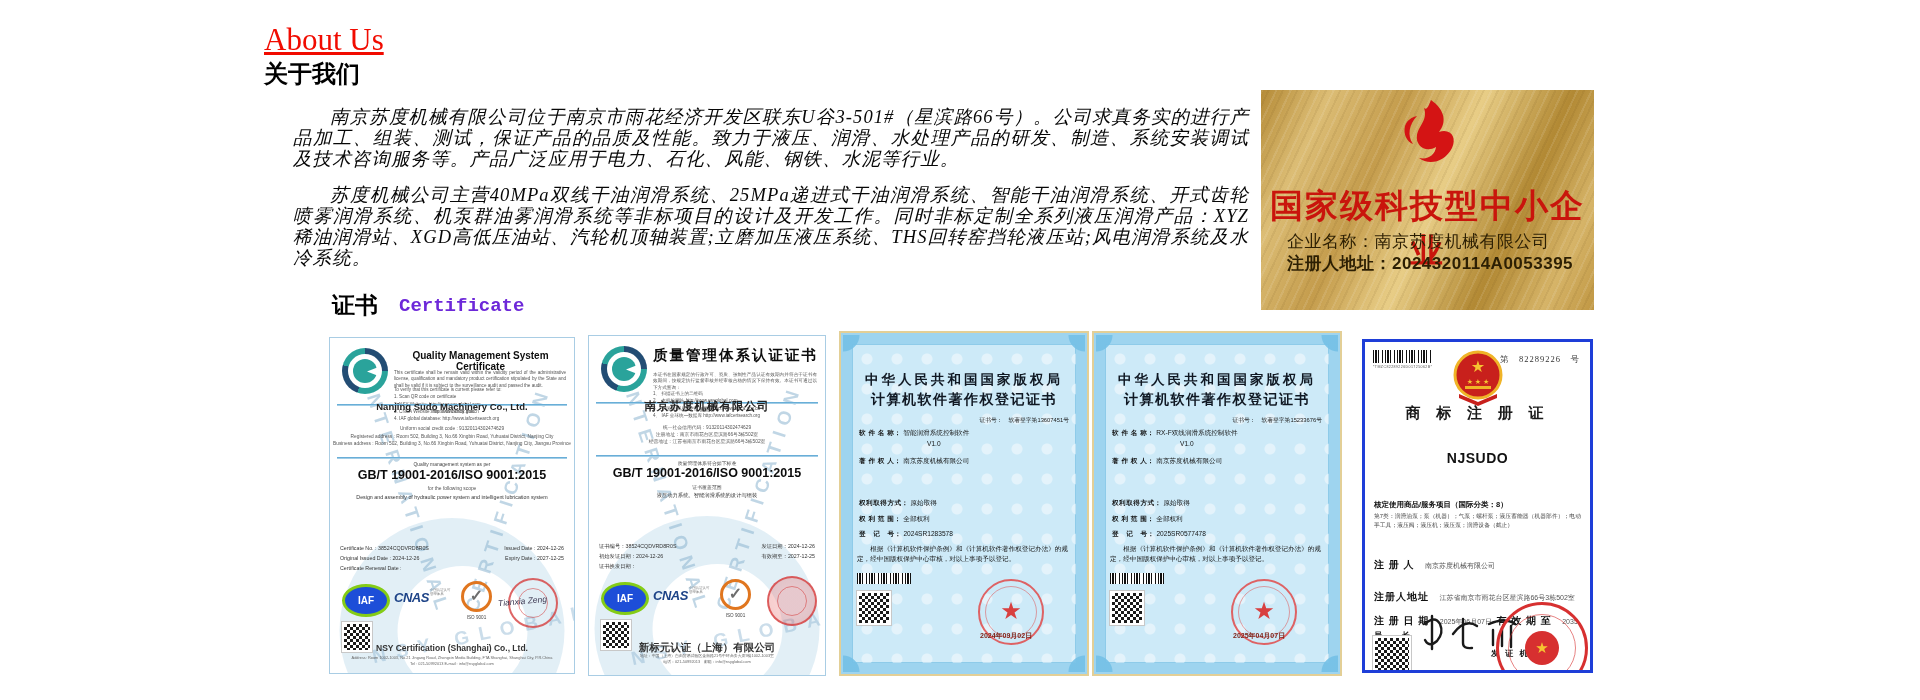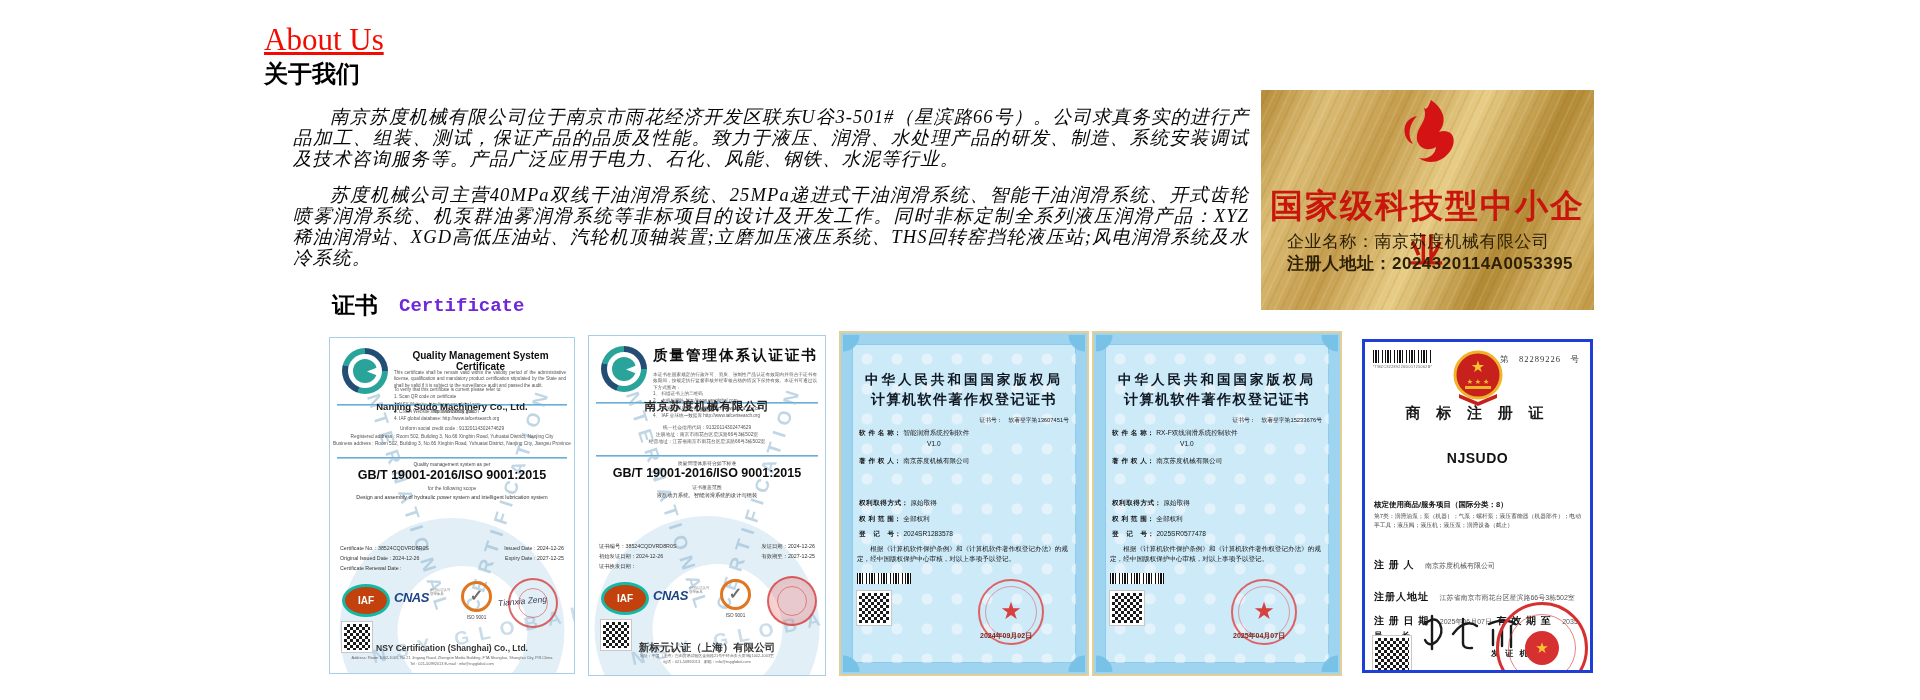--- a/index.html
+++ b/index.html
@@ -66,22 +66,22 @@
   .qms .company{top:63px;font-weight:700;color:#222;}
   #cert-qms-en .company{font-size:9.5px;} #cert-qms-zh .company{font-size:11.5px;letter-spacing:1px;}
   .qms .code{top:88px;font-size:4.8px;color:#555;}
   .qms .addr{top:95px;font-size:4.8px;line-height:1.55;color:#555;}
   .qms .asper{top:124px;font-size:4.9px;color:#444;}
   .qms .standard{top:130px;font-size:12.5px;font-weight:700;color:#0c0c0c;}
   .qms .scopei{top:148px;font-size:4.9px;color:#555;}
   .qms .scope{top:156px;font-size:5.3px;color:#333;}
   .qms .dl{position:absolute;left:10px;top:205px;font-size:5.3px;line-height:1.9;color:#333;}
   .qms .dr{position:absolute;right:10px;top:205px;font-size:5.3px;line-height:1.9;color:#333;text-align:right;}
-  .iaf{position:absolute;left:12px;top:246px;width:42px;height:27px;border-radius:50%;background:#c2410c;
-       border:3px solid #14b8a6;color:#fff;font-weight:700;font-size:10px;display:flex;align-items:center;justify-content:center;}
+  .iaf{position:absolute;left:12px;top:246px;width:42px;height:27px;border-radius:50%;background:#1d4ed8;
+       border:3px solid #84cc16;color:#fff;font-weight:700;font-size:10px;display:flex;align-items:center;justify-content:center;}
   .cnas{position:absolute;left:64px;top:252px;font-style:italic;font-weight:700;color:#1d4387;font-size:13px;letter-spacing:-.5px;}
   .cnas-sub{position:absolute;left:100px;top:250px;width:26px;font-size:3.4px;color:#777;line-height:1.3;}
   .chk{position:absolute;left:131px;top:243px;width:25px;height:25px;border:3px solid #e0761f;border-radius:50%;
        color:#6d6d6d;font-size:16px;font-weight:700;text-align:center;line-height:23px;}
   .iso{position:absolute;left:124px;top:277px;width:45px;text-align:center;font-size:4.6px;color:#444;}
   .seal-ring{position:absolute;left:178px;top:240px;width:46px;height:46px;border-radius:50%;
              border:2px solid rgba(214,62,62,.8);}
   .seal-ring::after{content:"";position:absolute;inset:8px;border-radius:50%;border:1px solid rgba(214,62,62,.55);}
   #cert-qms-zh .seal-ring{background:radial-gradient(circle,rgba(240,130,130,.35) 40%,rgba(205,40,40,.25));}
   .sig-en{position:absolute;left:168px;top:258px;font-size:8.5px;font-style:italic;color:#3c3650;transform:rotate(-5deg);}

